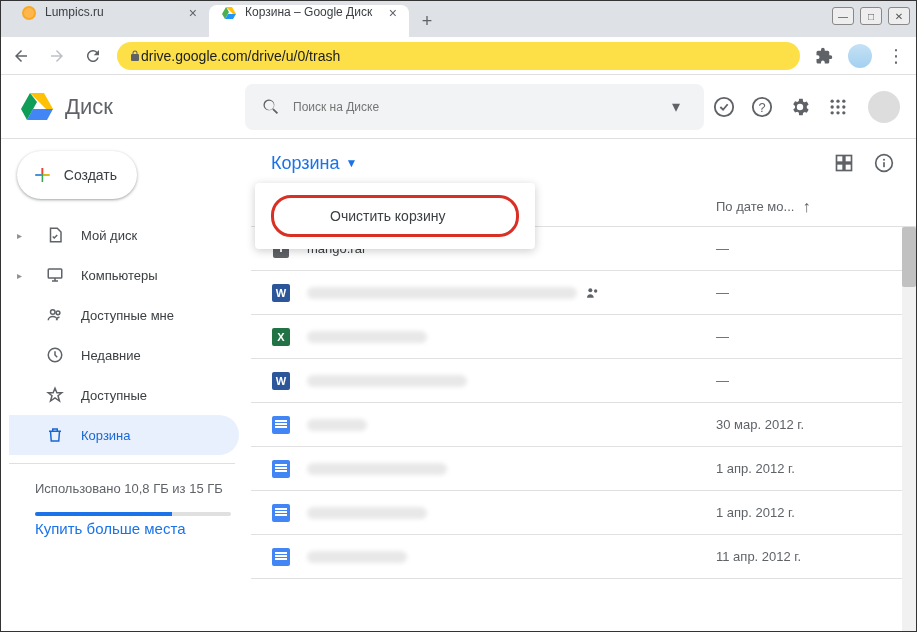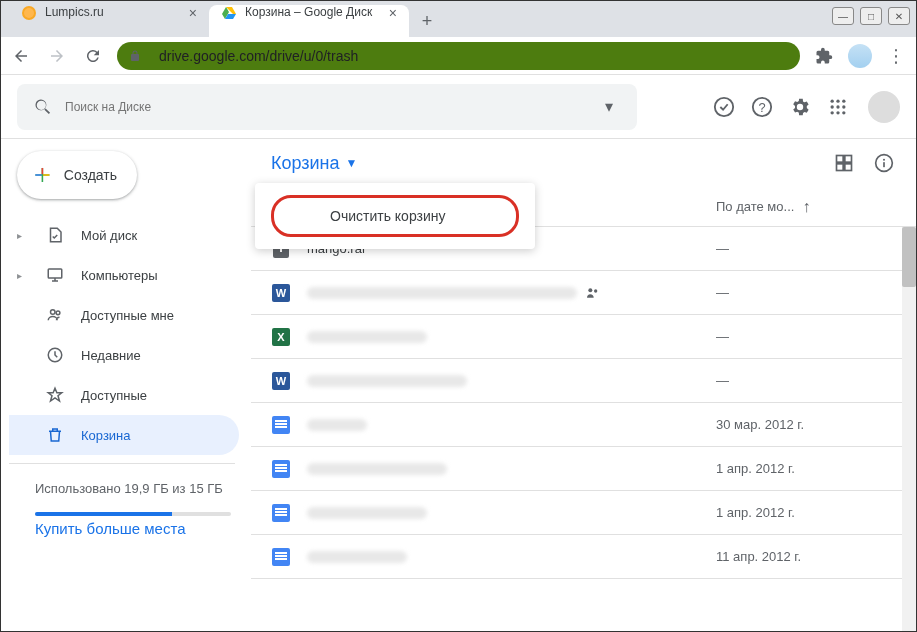--- a/index.html
+++ b/index.html
@@ -12,21 +12,21 @@
 .tab-favicon { width: 16px; height: 16px; flex-shrink: 0; }
 .tab-title { flex: 1; white-space: nowrap; overflow: hidden; text-overflow: ellipsis; }
 .tab-close { color: #5f6368; font-size: 14px; cursor: pointer; }
 .new-tab { width: 28px; height: 28px; display: flex; align-items: center; justify-content: center; color: #5f6368; font-size: 18px; cursor: pointer; margin-left: 4px; margin-bottom: 2px; }
 .window-controls { position: absolute; right: 6px; top: 6px; display: flex; gap: 6px; }
 .win-btn { width: 22px; height: 18px; border: 1px solid #888; border-radius: 3px; display: flex; align-items: center; justify-content: center; font-size: 10px; color: #555; background: #eee; cursor: pointer; }
 
 .addr-bar { height: 38px; background: #fff; display: flex; align-items: center; padding: 0 8px; gap: 12px; border-bottom: 1px solid #e0e0e0; }
 .nav-btn { width: 24px; height: 24px; display: flex; align-items: center; justify-content: center; color: #5f6368; cursor: pointer; border-radius: 50%; }
 .nav-btn.disabled { color: #bdc1c6; }
-.url-box { flex: 1; height: 28px; background: #4d7c0f; border-radius: 14px; display: flex; align-items: center; padding: 0 12px; gap: 18px; font-size: 14px; color: #202124; }
+.url-box { flex: 1; height: 28px; background: #fde047; border-radius: 14px; display: flex; align-items: center; padding: 0 12px; gap: 0; font-size: 14px; color: #202124; }
 .lock { color: #5f6368; font-size: 12px; }
 .ext-icon { width: 24px; height: 24px; display: flex; align-items: center; justify-content: center; color: #5f6368; cursor: pointer; }
 .avatar-dot { width: 24px; height: 24px; border-radius: 50%; background: linear-gradient(#c5e1f5, #a3d0f0); cursor: pointer; }
 .menu-dots { width: 24px; height: 24px; display: flex; align-items: center; justify-content: center; color: #5f6368; cursor: pointer; font-size: 18px; }
 
 
 .app-header { height: 64px; display: flex; align-items: center; padding: 0 16px; gap: 8px; border-bottom: 1px solid #e0e0e0; }
 .drive-logo { display: flex; align-items: center; gap: 8px; width: 220px; }
 .drive-logo-icon { width: 40px; height: 40px; }
 .drive-logo-text { font-size: 22px; color: #5f6368; }
@@ -151,20 +151,30 @@
   <div class="ext-icon">
     <svg width="18" height="18" viewBox="0 0 24 24">
         <path d="M20.5 11H19V7a2 2 0 0 0-2-2h-4V3.5a2.5 2.5 0 0 0-5 0V5H4a2 2 0 0 0-2 2v4h1.5a2.5 2.5 0 0 1 0 5H2v4a2 2 0 0 0 2 2h4v-1.5a2.5 2.5 0 0 1 5 0V22h4a2 2 0 0 0 2-2v-4h1.5a2.5 2.5 0 0 0 0-5z" fill="currentColor"></path>
       </svg>
   </div>
   <div class="avatar-dot"></div>
   <div class="menu-dots">⋮</div>
 </div>
 
 <div class="app-header">
+  <div class="drive-logo">
+    <div class="drive-logo-icon">
+      <svg viewBox="0 0 40 40">
+          <path d="M13 6 L27 6 L36 22 L29 22 Z" fill="#ffc107"></path>
+          <path d="M13 6 L4 22 L10 33 L20 15 Z" fill="#0f9d58"></path>
+          <path d="M10 33 L30 33 L36 22 L16 22 Z" fill="#4285f4"></path>
+        </svg>
+    </div>
+    <span class="drive-logo-text">Диск</span>
+  </div>
   <div class="search-box">
     <svg width="20" height="20" viewBox="0 0 24 24">
         <path d="M15.5 14h-.79l-.28-.27a6.5 6.5 0 1 0-.7.7l.27.28v.79l5 5L20.49 19zM10 15.5A5.5 5.5 0 1 1 15.5 10 5.5 5.5 0 0 1 10 15.5z" fill="currentColor"></path>
       </svg>
     <input placeholder="Поиск на Диске" style="">
     <span class="search-caret">▾</span>
   </div>
   <div class="header-icons">
     <div class="hdr-icon">
       <svg width="22" height="22" viewBox="0 0 24 24">
@@ -270,21 +280,21 @@
               <path d="M6 7h12l-1 13H7z M9 4h6v3H9z M4 7h16" fill="none" stroke="currentColor" stroke-width="2"></path>
             </svg>
           </span>
           <span>Корзина</span>
         </div>
       </div>
 
     <div style="border-top:1px solid #e0e0e0; margin:8px 16px 8px 0;"></div>
 
     <div class="storage">
-      <div class="storage-used">Использовано 19,9 ГБ из 15 ГБ</div>
+      <div class="storage-used">Использовано 10,8 ГБ из 15 ГБ</div>
       <div class="storage-bar">
         <div class="storage-fill"></div>
       </div>
       <div class="buy-link">Купить больше места</div>
     </div>
   </div>
 
   <div class="content">
     <div class="content-header">
       <div class="breadcrumb">

